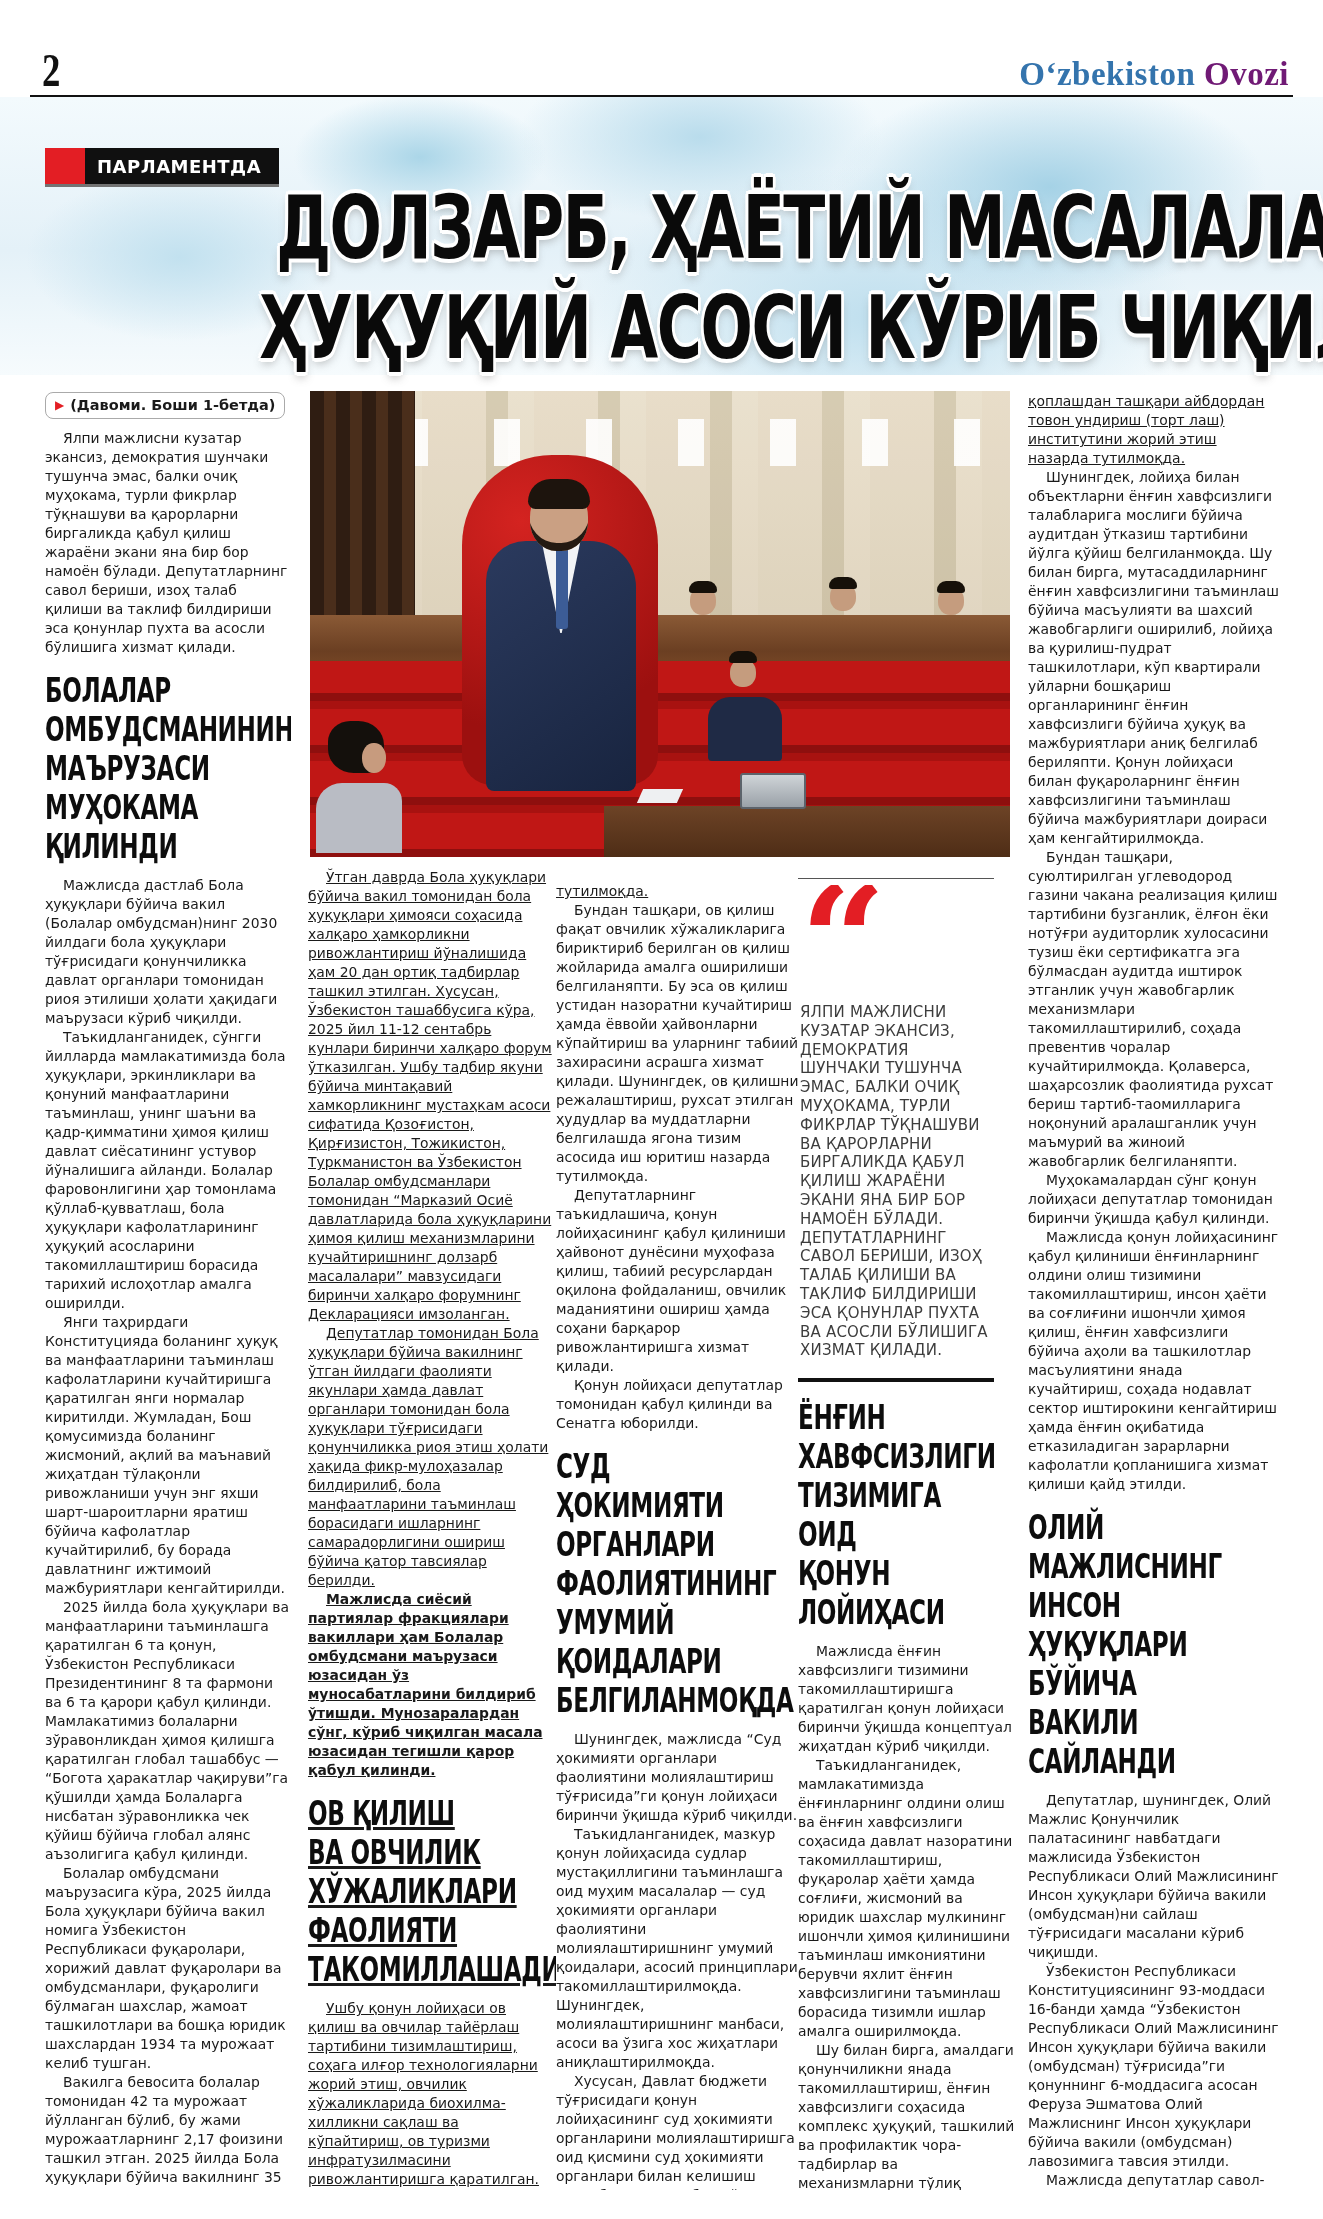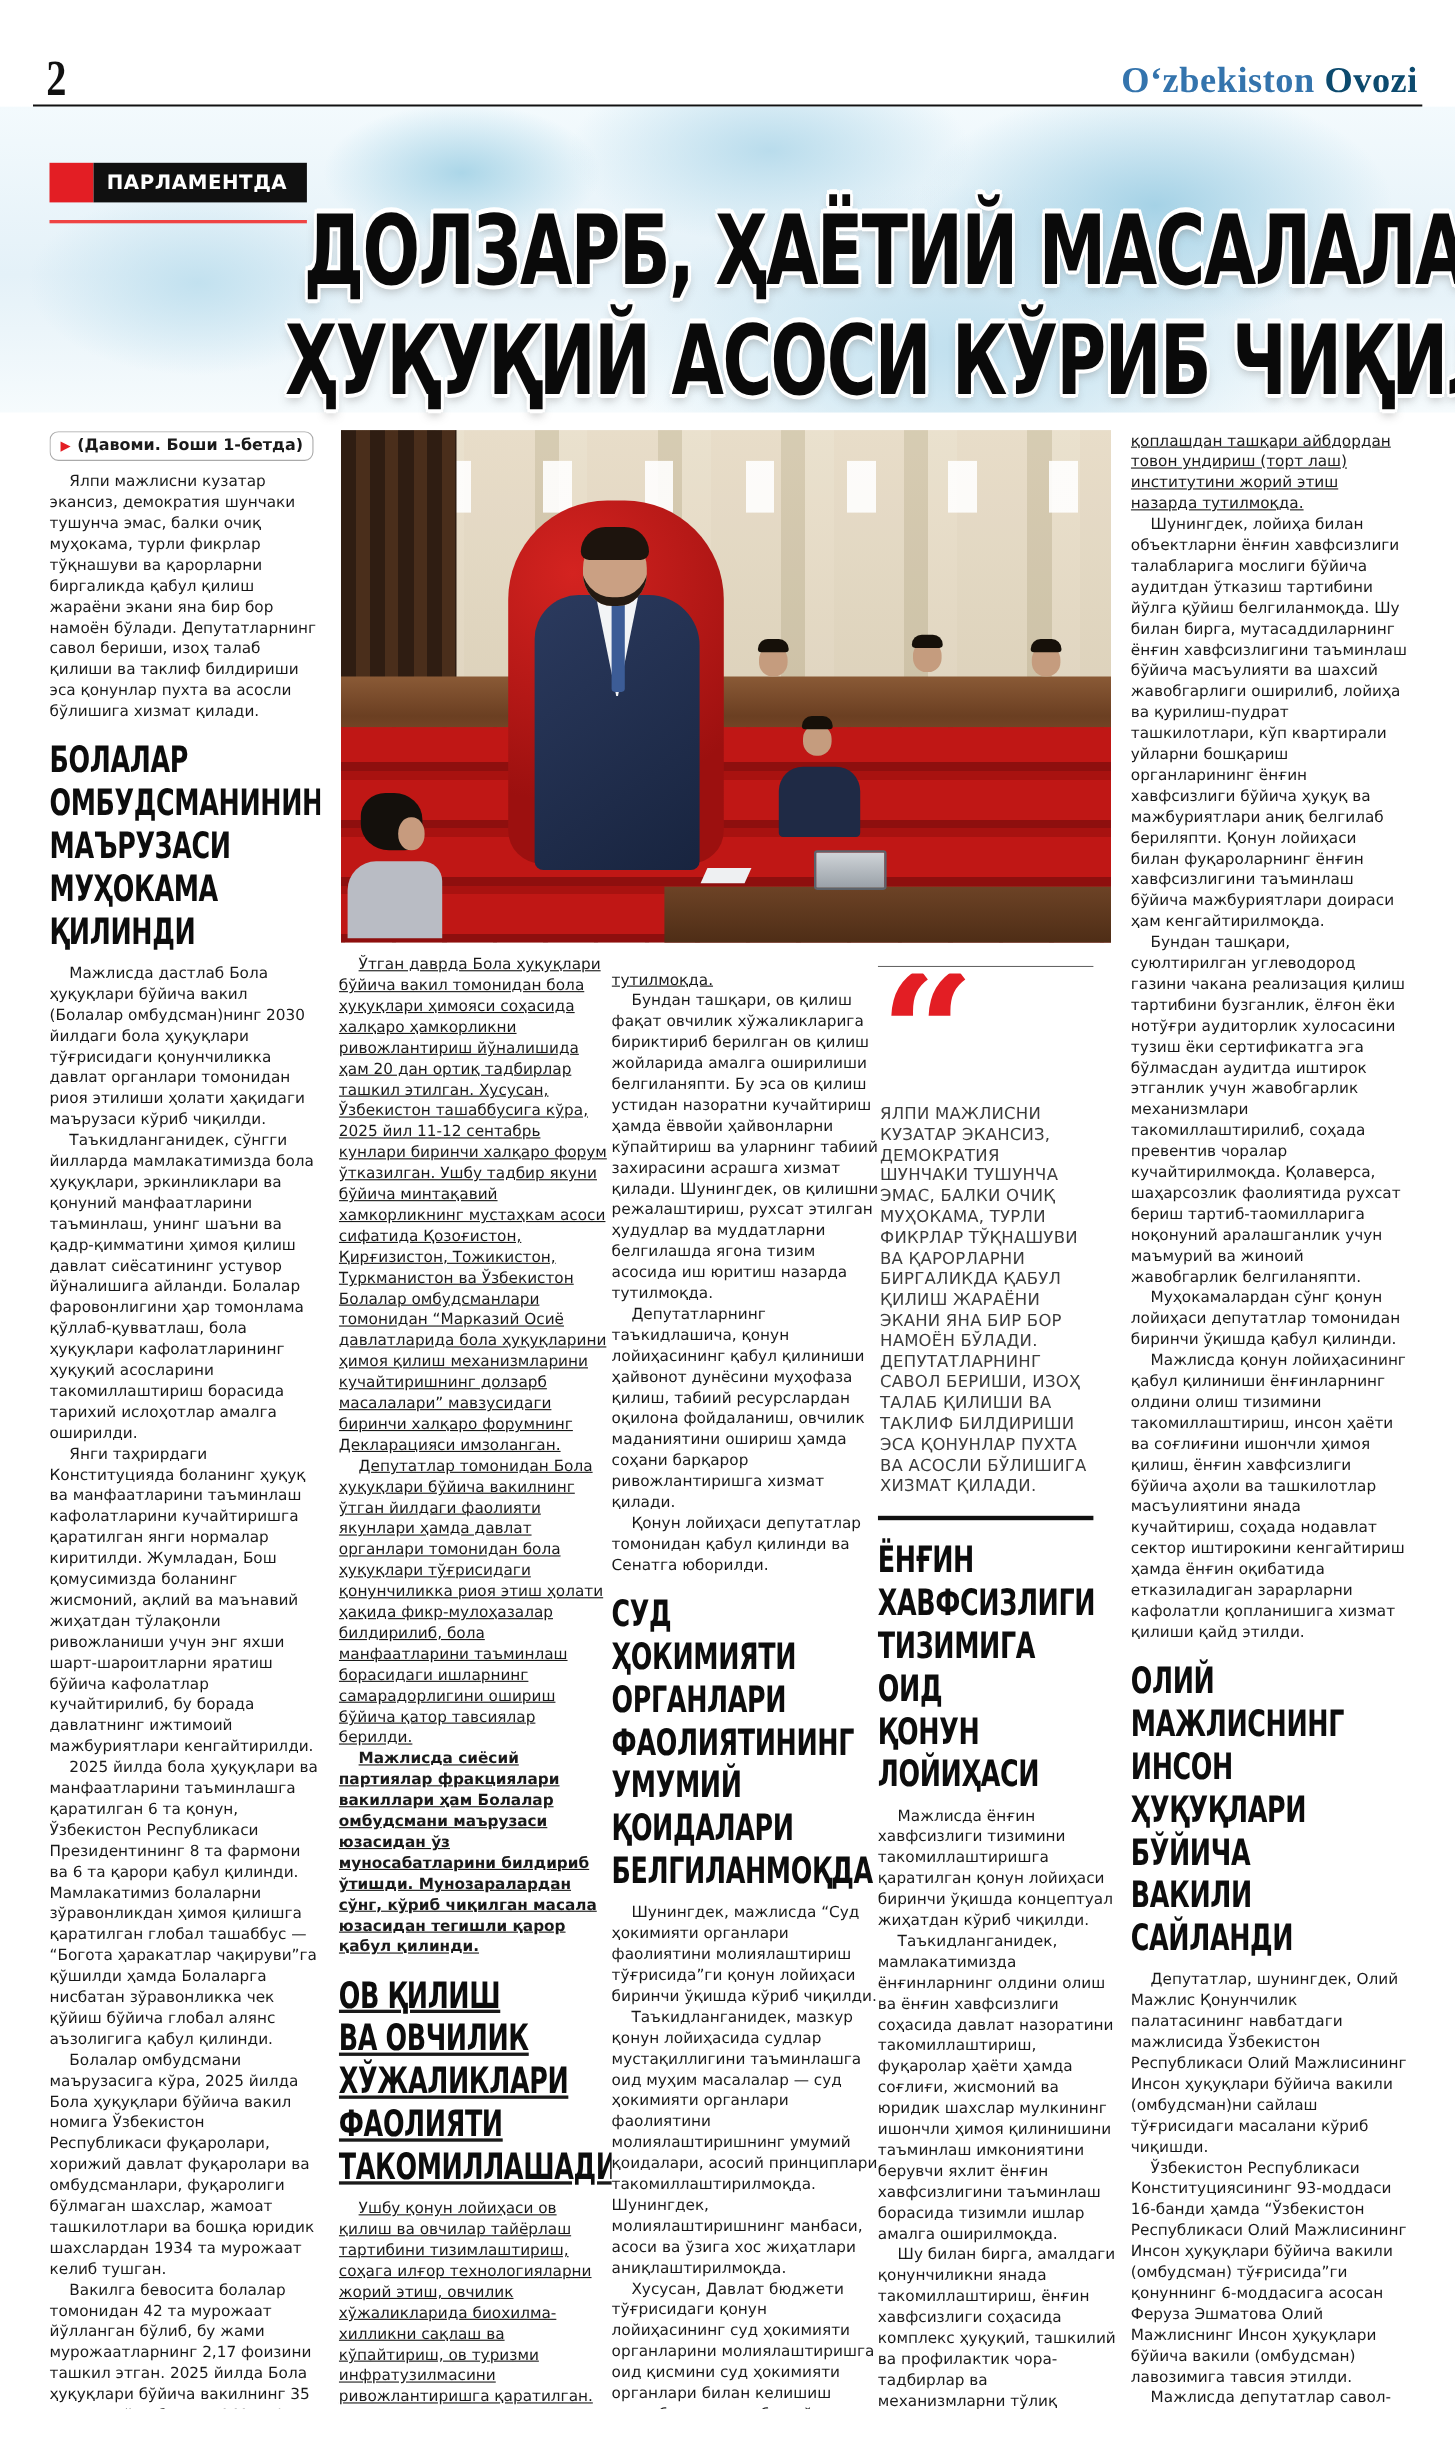--- a/index.html
+++ b/index.html
@@ -6,34 +6,34 @@
   html,body { background:#fff; }
   body { font-family:"DejaVu Sans","Liberation Sans",sans-serif; color:#1a1a1a; }
   #page { position:relative; width:1323px; height:2219px; background:#fff; overflow:hidden; }
 
   
   .hdr-rule { position:absolute; left:30px; right:30px; top:95px; height:2px; background:#111; }
   .page-num { position:absolute; left:42px; top:48px; font-family:"Liberation Serif",serif; font-weight:bold; font-size:46px; line-height:46px; color:#111; transform:scaleX(.8); transform-origin:left top;}
   .issue-info { position:absolute; left:0; right:0; top:68px; text-align:center; font-family:"Liberation Serif",serif; font-style:italic; font-size:14px; color:#222; }
   .masthead { position:absolute; right:34px; top:56px; font-family:"Liberation Serif",serif; font-weight:bold; font-size:33px; letter-spacing:.5px; }
   .masthead .b1 { color:#3474ad; }
-  .masthead .b2 { color:#0c4a6e; }
+  .masthead .b2 { color:#701a75; }
 
   
   .map-band { position:absolute; left:0; top:97px; width:1323px; height:278px;
     background:
       radial-gradient(180px 90px at 420px 60px, #abd6e8 0%, rgba(171,214,232,0) 70%),
       radial-gradient(260px 120px at 700px 40px, #b9dcec 0%, rgba(185,220,236,0) 70%),
       radial-gradient(300px 150px at 1050px 90px, #a5d2e6 0%, rgba(165,210,230,0) 72%),
       radial-gradient(220px 120px at 180px 160px, #c2e1ef 0%, rgba(194,225,239,0) 70%),
       radial-gradient(420px 200px at 880px 220px, #bfdfee 0%, rgba(191,223,238,0) 75%),
       linear-gradient(180deg,#f3fafd 0%, #e4f1f8 55%, #f6fbfd 100%); }
 
   
-  .kicker-wrap { position:absolute; left:45px; top:148px; border-bottom:3px solid #ef4444; padding-bottom:16px; }
+  .kicker-wrap { position:absolute; left:45px; top:148px; border-bottom:3px solid #737373; padding-bottom:0; }
   .kicker { display:flex; align-items:stretch; height:36px; }
   .kicker .sq { width:40px; background:#e31e24; }
   .kicker .lbl { background:#101010; color:#fff; font-weight:bold; font-size:18px; letter-spacing:.5px;
                  display:flex; align-items:center; padding:0 18px 0 12px; }
 
   
   .headline { position:absolute; left:0; width:1323px; text-align:center; }
   .headline .hl { display:inline-block; white-space:nowrap; font-weight:bold; font-size:88px; line-height:92px;
                   letter-spacing:-2px; color:#0a0a0a; transform:scaleX(.70); transform-origin:center;
                   text-shadow:-4px 0 0 #fff,4px 0 0 #fff,0 -4px 0 #fff,0 4px 0 #fff,

